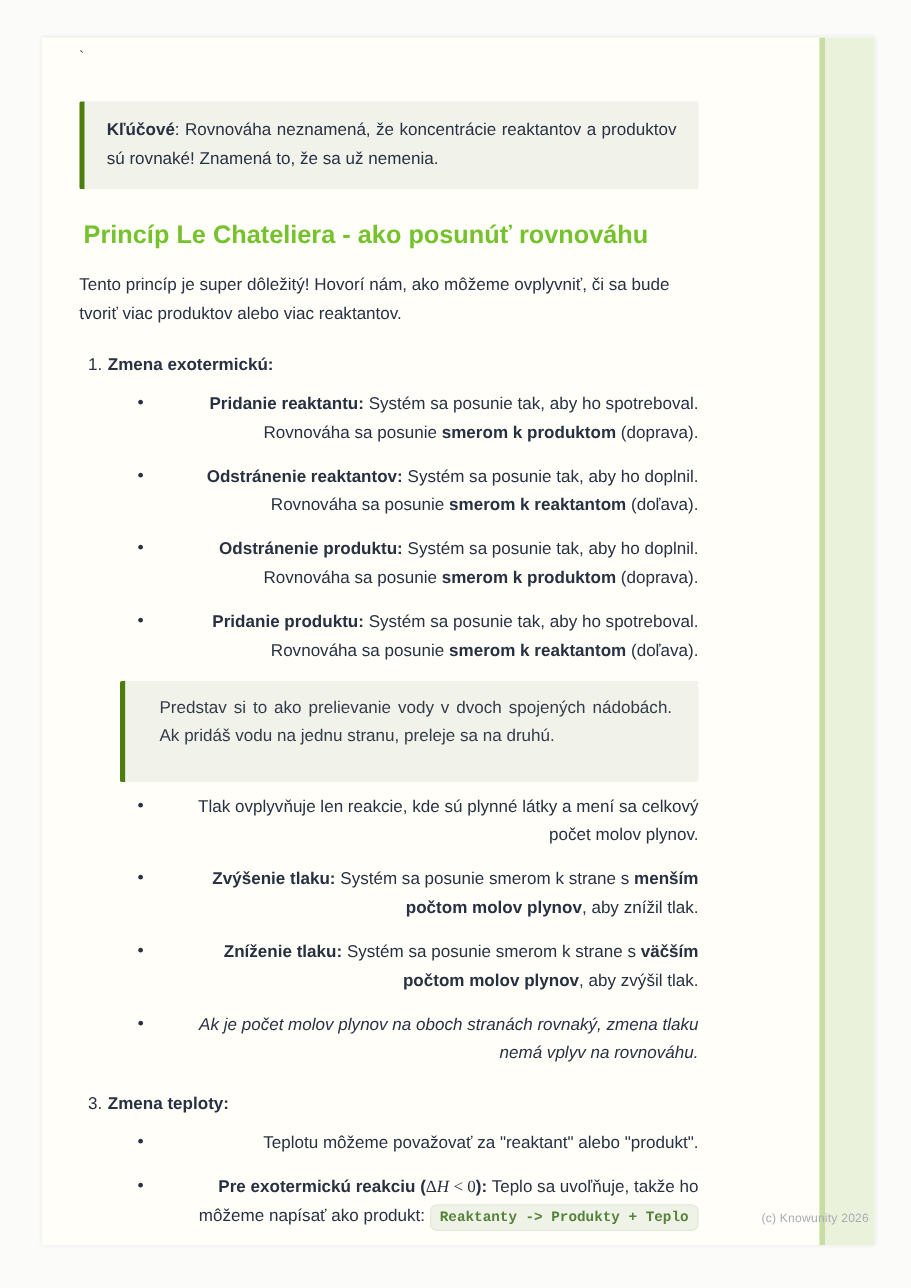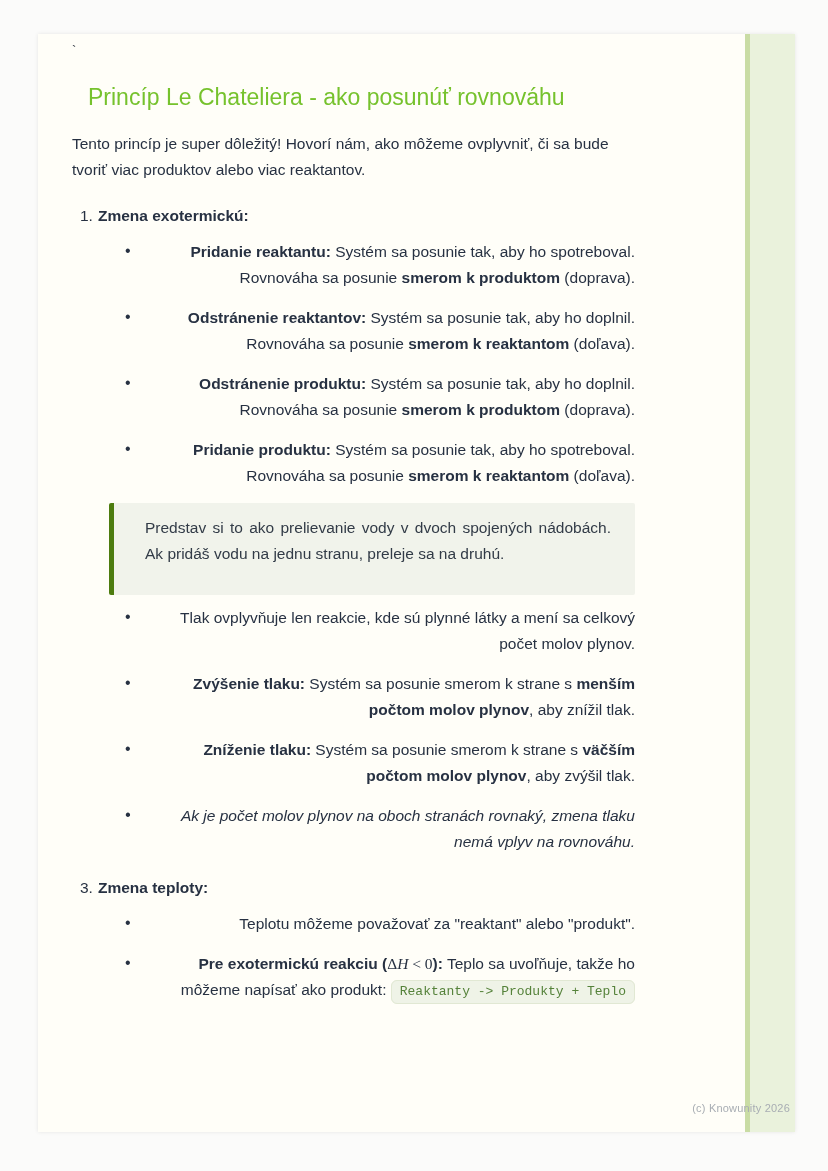--- a/index.html
+++ b/index.html
@@ -8,46 +8,47 @@
     box-shadow:0 0 4px rgba(0,0,0,0.09);overflow:hidden;}
   .green-bar{position:absolute;top:0;right:0;width:45px;height:100%;
     background:#eaf2dc;border-left:5px solid #c9dca4;z-index:2;}
   .watermark{position:absolute;right:5px;bottom:18px;font-size:11px;color:#a8adb3;z-index:3;letter-spacing:.2px;}
   .content{padding:4px 160px 0 34px;font-size:15.5px;line-height:26px;}
   .stray{height:18px;font-size:13px;color:#3c434d;}
   .callout{background:#f1f3eb;border-left:5px solid #4d7c0f;border-radius:2px;
     padding:14px 20px;text-align:justify;margin-top:36px;}
   .callout.analogy{margin-left:37px;margin-top:8px;padding:12px 24px 28px 31px;
     color:#323b47;}
-  h1{margin:26px 0 0 16px;font-size:23px;line-height:30px;font-weight:400;color:#76c22d;}
+  h1{margin:26px 0 0 4px;font-size:23px;line-height:30px;font-weight:700;color:#76c22d;}
   .intro{margin-top:19px;}
   .b{font-weight:700;}
   .it{font-style:italic;}
   .oltitle{margin-top:20px;padding-left:8px;}
   .oltitle .num{font-weight:400;margin-right:5px;}
   .ul{margin-top:10px;margin-left:37px;}
   .li{position:relative;padding-left:36px;margin-bottom:14px;text-align:right;}
   .li::before{content:"\2022";position:absolute;left:16px;top:-1px;font-size:16px;color:#273142;}
   .math{font-family:"Liberation Serif","DejaVu Serif",serif;font-size:15.5px;}
   .math .var{font-style:italic;}
-  .code{font-family:"Liberation Mono","DejaVu Sans Mono",monospace;font-size:13px;font-weight:400;
+  .code{font-family:"Liberation Mono","DejaVu Sans Mono",monospace;font-size:13px;font-weight:700;
     color:#55823a;background:#eff3e7;border:1px solid #e1e8d3;border-radius:6px;
     padding:3px 8px 4px 8px;white-space:nowrap;}
 </style>
 </head>
 <body>
 
 <div class="page">
   <div class="green-bar"></div>
   <div class="watermark">(c) Knowunity 2026</div>
 
   <div class="content">
 
     <div class="stray">`</div>
 
+    <div class="callout"><span class="b">Kľúčové</span><span>: Rovnováha neznamená, že koncentrácie reaktantov a produktov sú rovnaké! Znamená to, že sa už nemenia.</span></div>
 
     <h1>Princíp Le Chateliera - ako posunúť rovnováhu</h1>
 
     <div class="intro">Tento princíp je super dôležitý! Hovorí nám, ako môžeme ovplyvniť, či sa bude tvoriť viac produktov alebo viac reaktantov.</div>
 
     <div class="oltitle"><span class="num">1.</span><span class="b">Zmena exotermickú:</span></div>
     <div class="ul">
       <div class="li"><span class="b">Pridanie reaktantu:</span><span> Systém sa posunie tak, aby ho spotreboval. Rovnováha sa posunie </span><span class="b">smerom k produktom</span><span> (doprava).</span></div>
       <div class="li"><span class="b">Odstránenie reaktantov:</span><span> Systém sa posunie tak, aby ho doplnil. Rovnováha sa posunie </span><span class="b">smerom k reaktantom</span><span> (doľava).</span></div>
       <div class="li"><span class="b">Odstránenie produktu:</span><span> Systém sa posunie tak, aby ho doplnil. Rovnováha sa posunie </span><span class="b">smerom k produktom</span><span> (doprava).</span></div>

